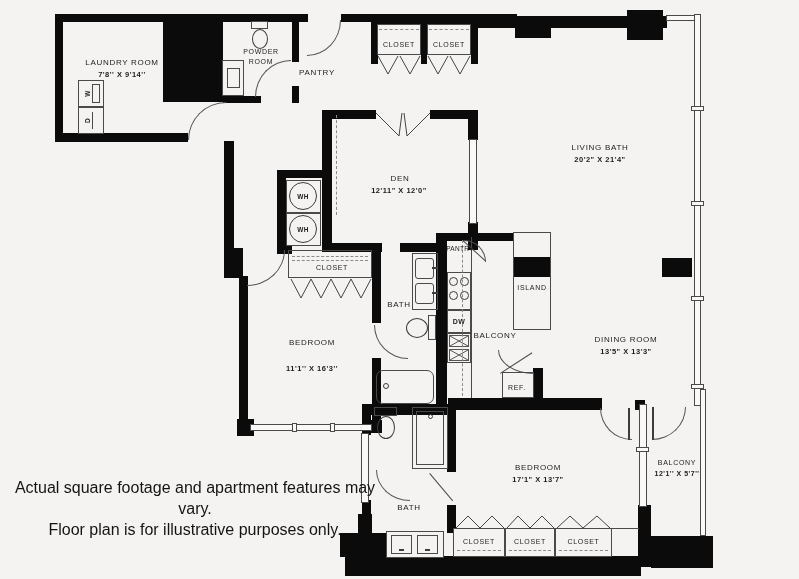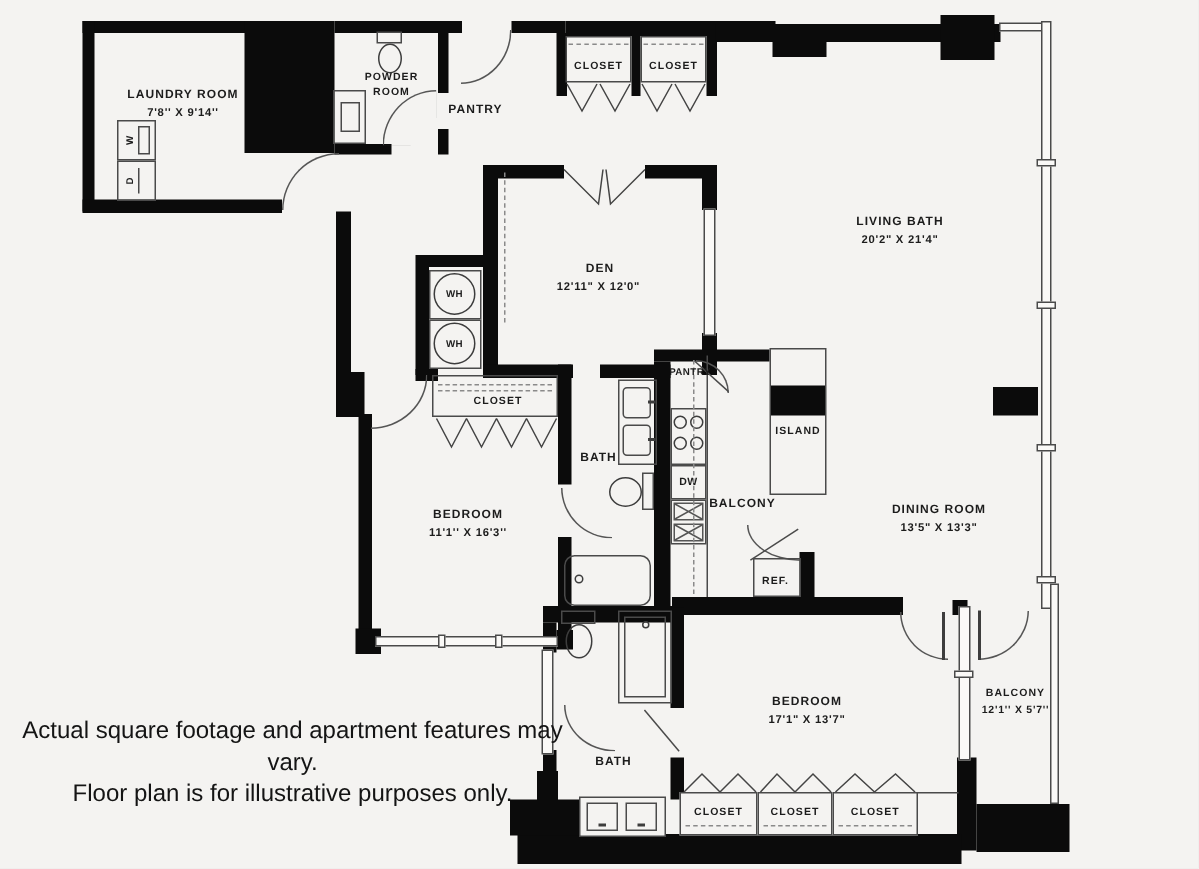--- a/index.html
+++ b/index.html
@@ -19,21 +19,21 @@
   .arc.bl{border-left:1px solid #555;border-bottom:1px solid #555;border-bottom-left-radius:100%;}
   .arc.tl2{border-left:1px solid #555;border-top:1px solid #555;border-top-left-radius:100%;}
   .arc.tr{border-right:1px solid #555;border-top:1px solid #555;border-top-right-radius:100%;}
   .leaf{position:absolute;background:#3d3d3d;}
   .diag{position:absolute;border-top:1px solid #4a4a4a;transform-origin:left top;}
   .dashh{position:absolute;border-top:1px dashed #8a8a8a;}
   .dashv{position:absolute;border-left:1px dashed #8a8a8a;}
   .hline{position:absolute;border-top:1px solid #4a4a4a;}
   .circ{position:absolute;border:1px solid #3d3d3d;border-radius:50%;box-sizing:border-box;}
   .lbl{position:absolute;font-size:8px;line-height:10px;letter-spacing:.7px;color:#1c1c1c;
-       text-align:center;white-space:nowrap;font-weight:bold;}
+       text-align:center;white-space:nowrap;font-weight:normal;}
   .dim{position:absolute;font-size:7.5px;line-height:9px;letter-spacing:.5px;color:#1c1c1c;
        text-align:center;white-space:nowrap;font-weight:bold;}
   .fixlbl{position:absolute;font-size:6.5px;letter-spacing:.3px;color:#1c1c1c;text-align:center;font-weight:bold;}
   .rot{transform:rotate(-90deg);}
   .disclaimer{position:absolute;left:10px;top:477px;width:370px;text-align:center;
        font-size:16px;line-height:21px;color:#141414;}
   svg.zz{position:absolute;overflow:visible;}
 </style>
 </head>
 <body>
@@ -235,21 +235,21 @@
   <div class="lbl" style="left:72px;top:58px;width:100px">LAUNDRY ROOM</div>
   <div class="dim" style="left:72px;top:70px;width:100px">7'8'' X 9'14''</div>
   <div class="lbl" style="left:239px;top:47px;width:44px;font-size:7px">POWDER</div>
   <div class="lbl" style="left:239px;top:57px;width:44px;font-size:7px">ROOM</div>
   <div class="lbl" style="left:293px;top:68px;width:48px">PANTRY</div>
   <div class="lbl" style="left:378px;top:174px;width:44px">DEN</div>
   <div class="dim" style="left:359px;top:186px;width:80px">12'11" X 12'0"</div>
   <div class="lbl" style="left:564px;top:143px;width:72px">LIVING BATH</div>
   <div class="dim" style="left:564px;top:155px;width:72px">20'2" X 21'4"</div>
   <div class="lbl" style="left:267px;top:338px;width:90px">BEDROOM</div>
-  <div class="dim" style="left:267px;top:350px;width:90px">11'1'' X 16'3''</div>
+  <div class="dim" style="left:267px;top:364px;width:90px">11'1'' X 16'3''</div>
   <div class="lbl" style="left:381px;top:300px;width:36px">BATH</div>
   <div class="lbl" style="left:443px;top:244px;width:34px;font-size:6.5px;letter-spacing:.3px">PANTRY</div>
   <div class="lbl" style="left:467px;top:331px;width:56px">BALCONY</div>
   <div class="lbl" style="left:513px;top:283px;width:38px;font-size:7px">ISLAND</div>
   <div class="lbl" style="left:502px;top:383px;width:30px;font-size:7px">REF.</div>
   <div class="lbl" style="left:590px;top:335px;width:72px">DINING ROOM</div>
   <div class="dim" style="left:590px;top:347px;width:72px">13'5" X 13'3"</div>
   <div class="lbl" style="left:491px;top:463px;width:94px">BEDROOM</div>
   <div class="dim" style="left:491px;top:475px;width:94px">17'1" X 13'7"</div>
   <div class="lbl" style="left:652px;top:458px;width:50px;font-size:7px">BALCONY</div>

